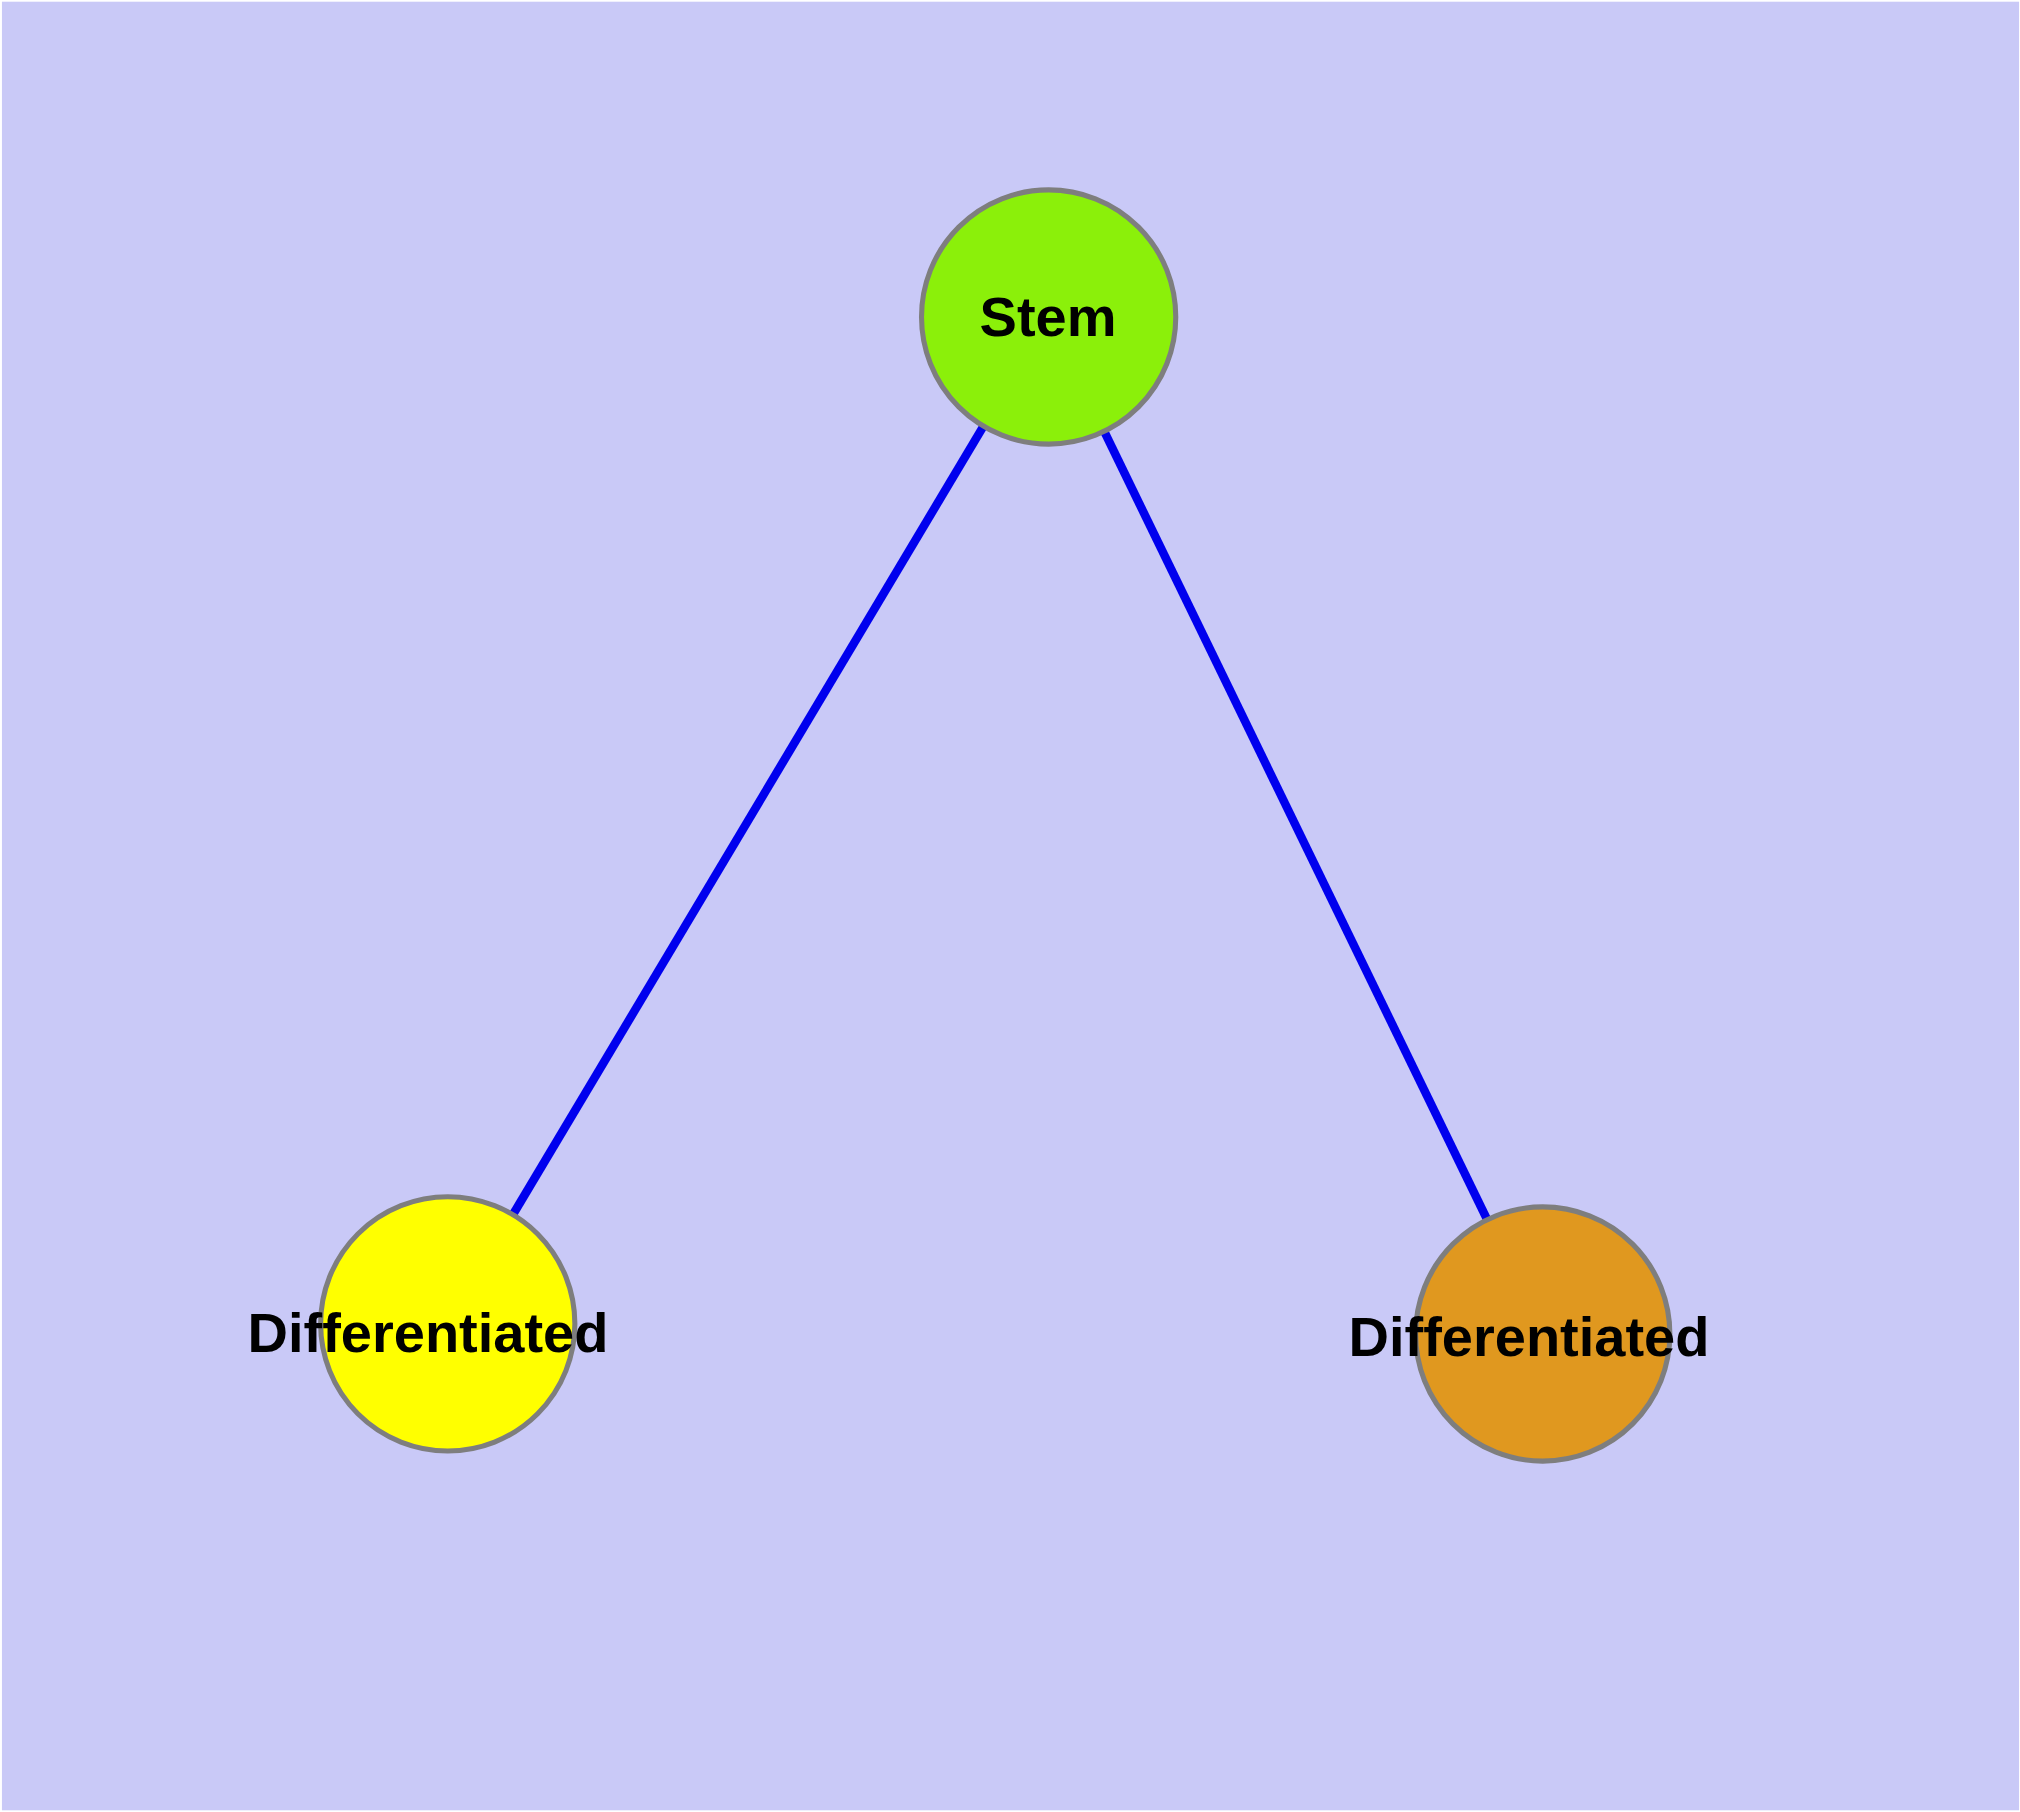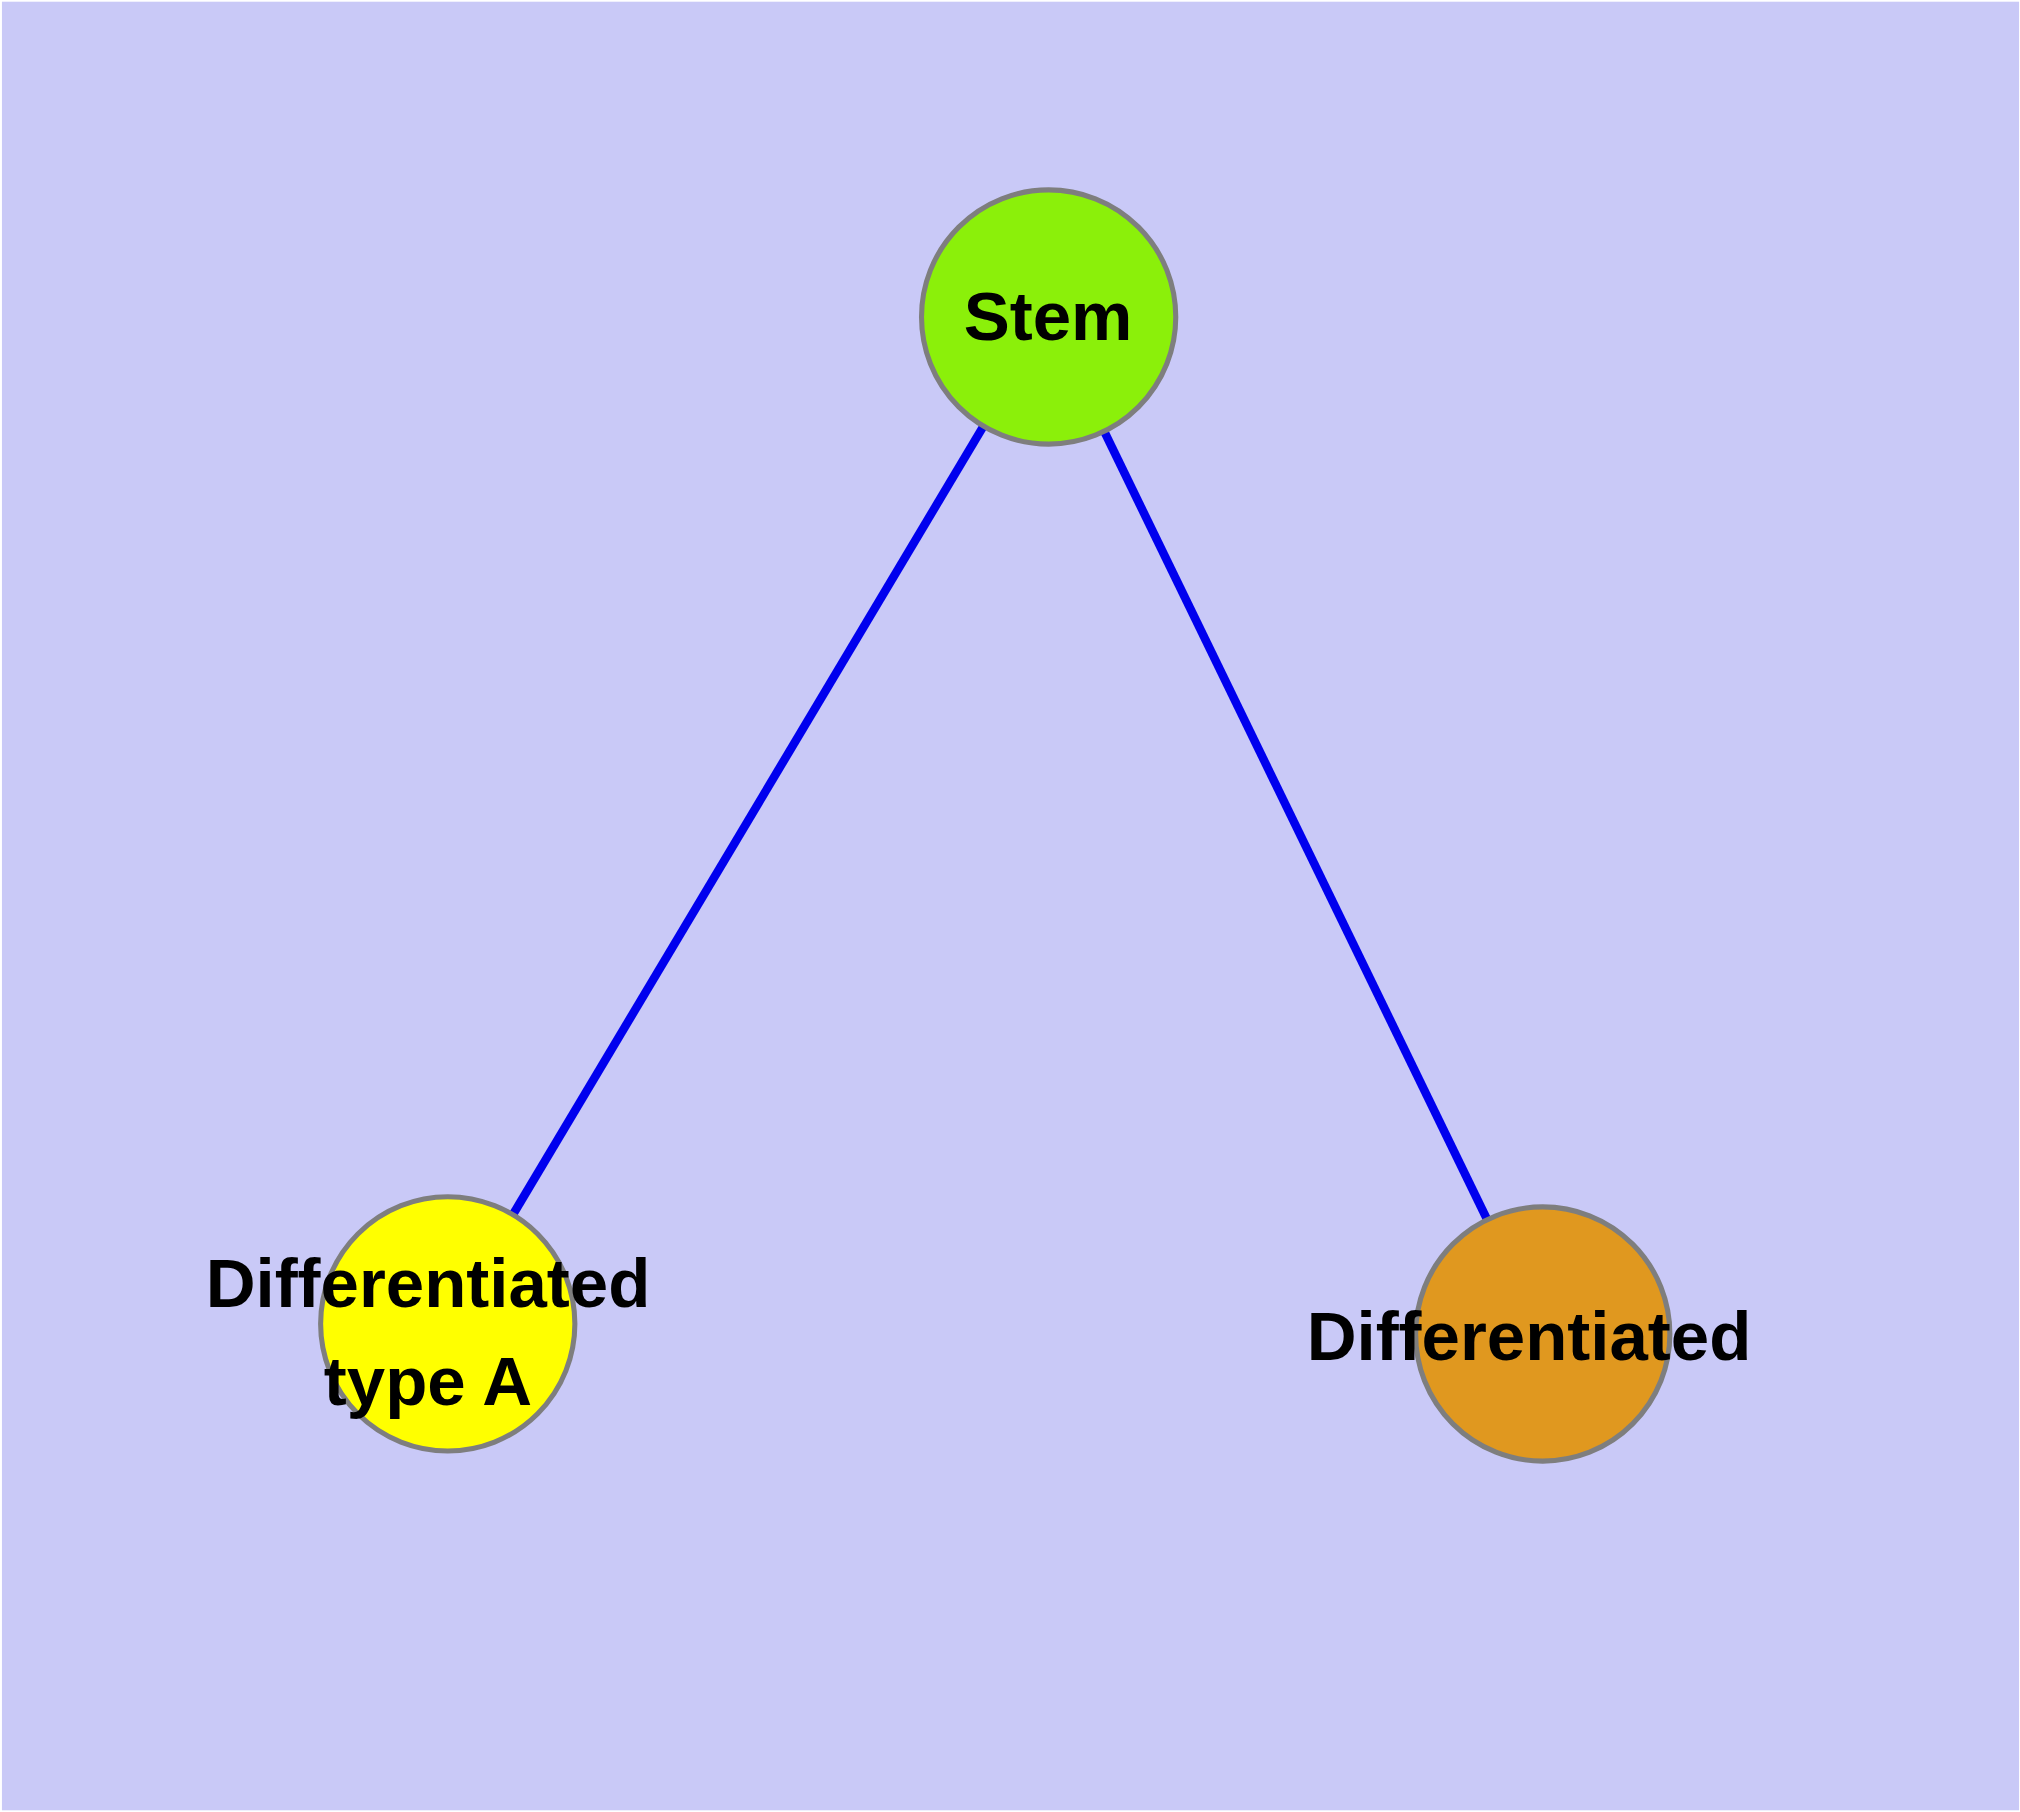--- a/index.html
+++ b/index.html
@@ -19,23 +19,22 @@
     position: absolute;
     left: 0;
     top: 0;
     display: block;
   }
   .node-label {
     position: absolute;
     transform: translate(-50%, -50%);
     font-family: "Liberation Sans", sans-serif;
     font-weight: bold;
-    font-size: 69px;
+    font-size: 56px;
     line-height: 98px;
-    text-align: center;
     white-space: nowrap;
     color: #000000;
   }
   #label-stem { left: 1048px; top: 317px; }
   #label-type-a { left: 428px;  top: 1333px; }
   #label-type-b { left: 1529px; top: 1337px; }
 </style>
 </head>
 <body>
 
@@ -50,21 +49,20 @@
 
     <circle cx="1237" cy="374" r="150" stroke-width="6" fill="#8BF00A" stroke="#7E7E7E"></circle>
     <circle cx="528" cy="1562" r="150" stroke-width="6" fill="#FFFF00" stroke="#7E7E7E"></circle>
     <circle cx="1820" cy="1574" r="150" stroke-width="6" fill="#E0981F" stroke="#7E7E7E"></circle>
   </svg>
 
   <div class="node-label" id="label-stem">Stem</div>
 
   <div class="node-label" id="label-type-a">
     <div>Differentiated</div>
-    <div>type A</div>
   </div>
 
   <div class="node-label" id="label-type-b">
     <div>Differentiated</div>
   </div>
 
 </div>
 
 
 </body></html>

